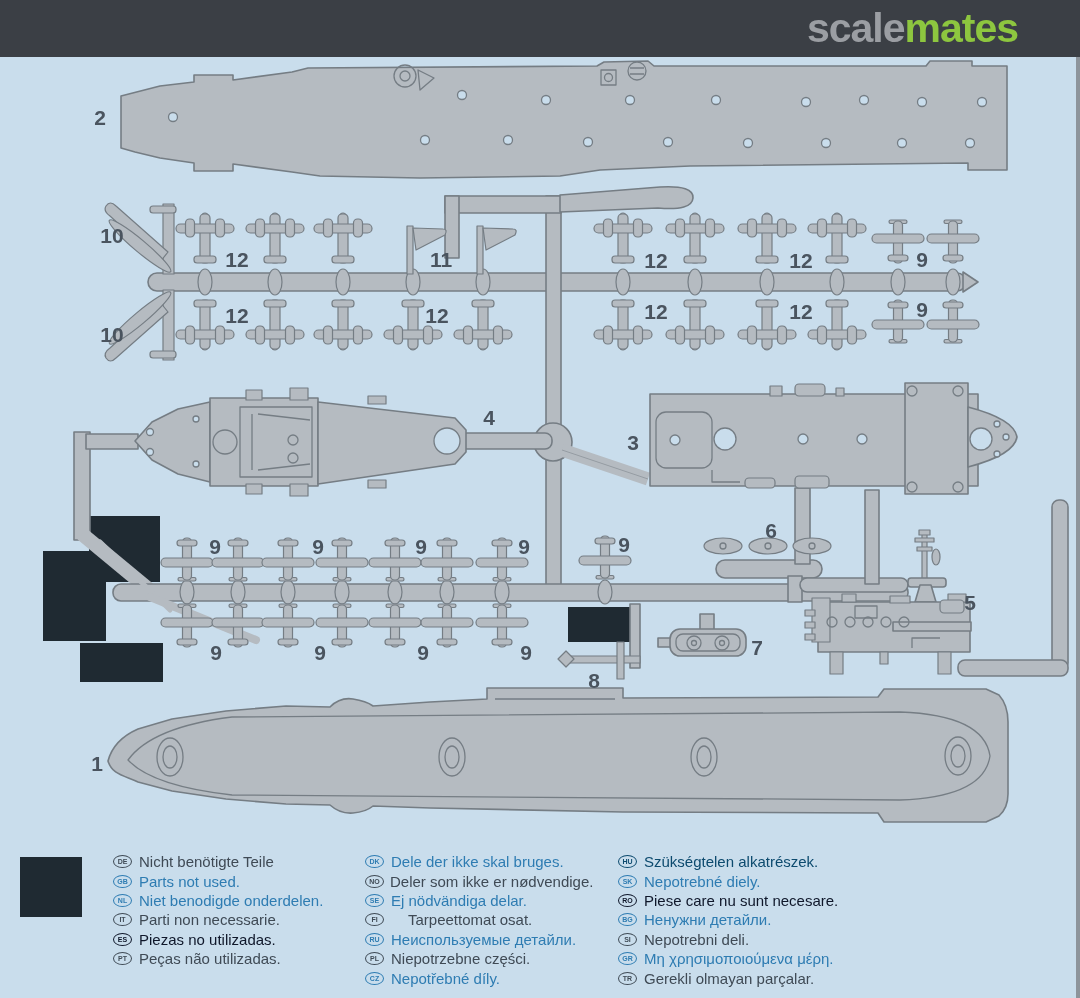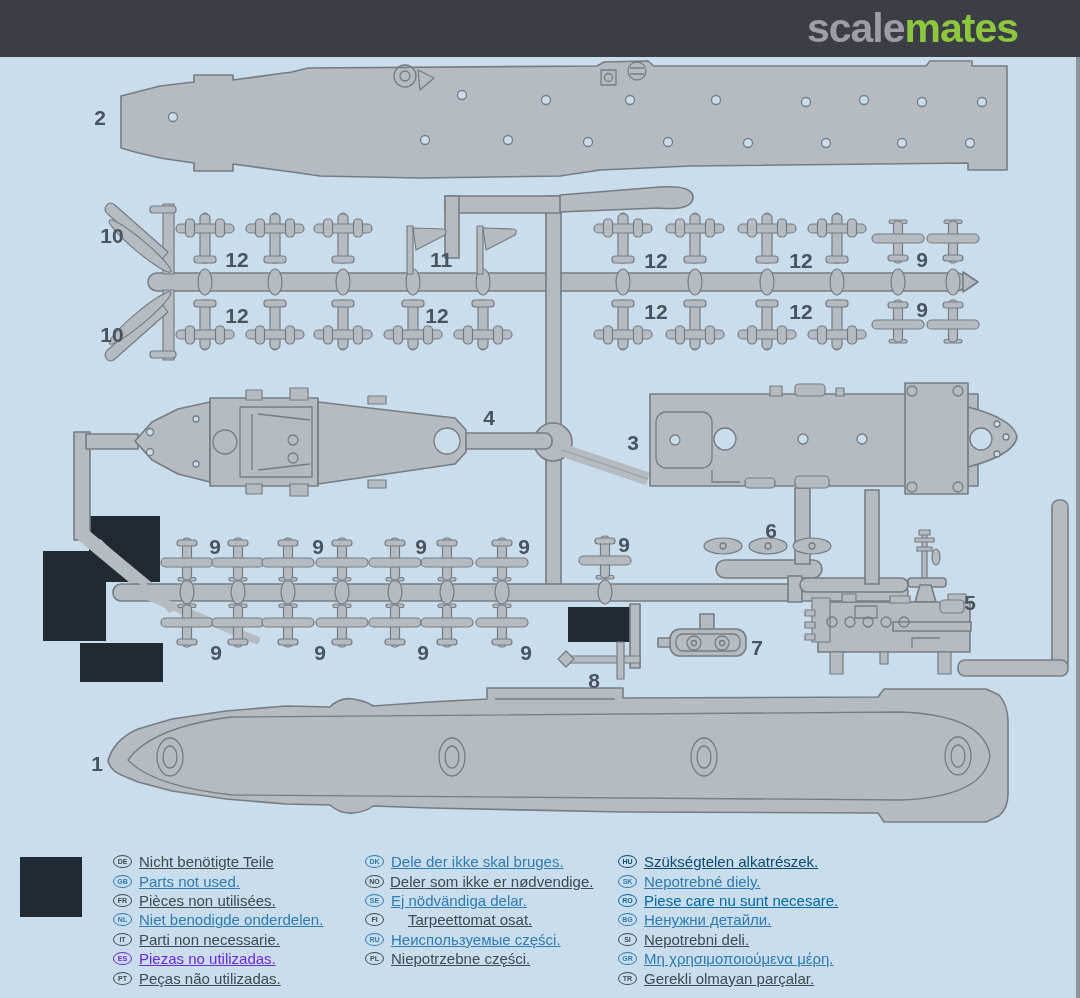--- a/index.html
+++ b/index.html
@@ -24,21 +24,21 @@
   .unused{fill:var(--unused-fill);stroke:none;}
   .blade{stroke:var(--part-fill);stroke-linecap:round;fill:none;}
   #part-labels text{fill:var(--label-color);font:700 21px "Liberation Sans",sans-serif;
                     text-anchor:middle;dominant-baseline:middle;}
   .legend{position:absolute;top:852px;z-index:3;}
   .legend-col{position:absolute;top:0;width:250px;display:flex;flex-direction:column;}
   .legend-row{display:flex;align-items:center;gap:7px;height:19.4px;font-size:15px;white-space:nowrap;}
   .lang-badge{flex:0 0 auto;display:inline-flex;align-items:center;justify-content:center;
               width:19px;height:13px;border:1.3px solid currentColor;border-radius:50%;
               font-size:7px;font-weight:bold;letter-spacing:0;}
-  .legend-text{line-height:1;text-decoration:underline;}
+  .legend-text{line-height:1;}
 </style>
 </head>
 <body>
 
 <div class="header">
   <div class="logo"><span class="scale">scale</span><span class="mates">mates</span></div>
 </div>
 <div class="edge-right"></div>
 
 <svg class="diagram" width="1080" height="998" viewBox="0 0 1080 998">
@@ -379,36 +379,32 @@
   <div class="legend-row" style="color: rgb(63, 74, 85);">
     <span class="lang-badge">DE</span>
     <span class="legend-text">Nicht benötigte Teile</span>
   </div>
 
   <div class="legend-row" style="color: rgb(46, 124, 178);">
     <span class="lang-badge">GB</span>
     <span class="legend-text">Parts not used.</span>
   </div>
 
-  <div class="legend-row" style="color: rgb(63, 74, 85);">
-    <span class="lang-badge">FR</span>
-    <span class="legend-text">Pièces non utilisées.</span>
-  </div>
 
   <div class="legend-row" style="color: rgb(46, 124, 178);">
     <span class="lang-badge">NL</span>
     <span class="legend-text">Niet benodigde onderdelen.</span>
   </div>
 
   <div class="legend-row" style="color: rgb(63, 74, 85);">
     <span class="lang-badge">IT</span>
     <span class="legend-text">Parti non necessarie.</span>
   </div>
 
-  <div class="legend-row" style="color: #6d28d9;">
+  <div class="legend-row" style="color: #0f172a;">
     <span class="lang-badge">ES</span>
     <span class="legend-text">Piezas no utilizadas.</span>
   </div>
 
   <div class="legend-row" style="color: rgb(63, 74, 85);">
     <span class="lang-badge">PT</span>
     <span class="legend-text">Peças não utilizadas.</span>
   </div>
 </div>
   <div class="legend-col" style="left:365px">
@@ -427,41 +423,45 @@
     <span class="legend-text">Ej nödvändiga delar.</span>
   </div>
 
   <div class="legend-row" style="color: rgb(63, 74, 85); gap: 24px;">
     <span class="lang-badge">FI</span>
     <span class="legend-text">Tarpeettomat osat.</span>
   </div>
 
   <div class="legend-row" style="color: rgb(46, 124, 178);">
     <span class="lang-badge">RU</span>
-    <span class="legend-text">Неиспользуемые części.</span>
+    <span class="legend-text">Неиспользуемые детайли.</span>
   </div>
 
   <div class="legend-row" style="color: rgb(63, 74, 85);">
     <span class="lang-badge">PL</span>
     <span class="legend-text">Niepotrzebne części.</span>
   </div>
 
+  <div class="legend-row" style="color: rgb(46, 124, 178);">
+    <span class="lang-badge">CZ</span>
+    <span class="legend-text">Nepotřebné díly.</span>
+  </div>
 </div>
   <div class="legend-col" style="left:618px">
   <div class="legend-row" style="color: #0c4a6e;">
     <span class="lang-badge">HU</span>
     <span class="legend-text">Szükségtelen alkatrészek.</span>
   </div>
 
   <div class="legend-row" style="color: rgb(46, 124, 178);">
     <span class="lang-badge">SK</span>
     <span class="legend-text">Nepotrebné diely.</span>
   </div>
 
-  <div class="legend-row" style="color: #0369a1;">
+  <div class="legend-row" style="color: #0f172a;">
     <span class="lang-badge">RO</span>
     <span class="legend-text">Piese care nu sunt necesare.</span>
   </div>
 
   <div class="legend-row" style="color: rgb(46, 124, 178);">
     <span class="lang-badge">BG</span>
     <span class="legend-text">Ненужни детайли.</span>
   </div>
 
   <div class="legend-row" style="color: rgb(63, 74, 85);">

